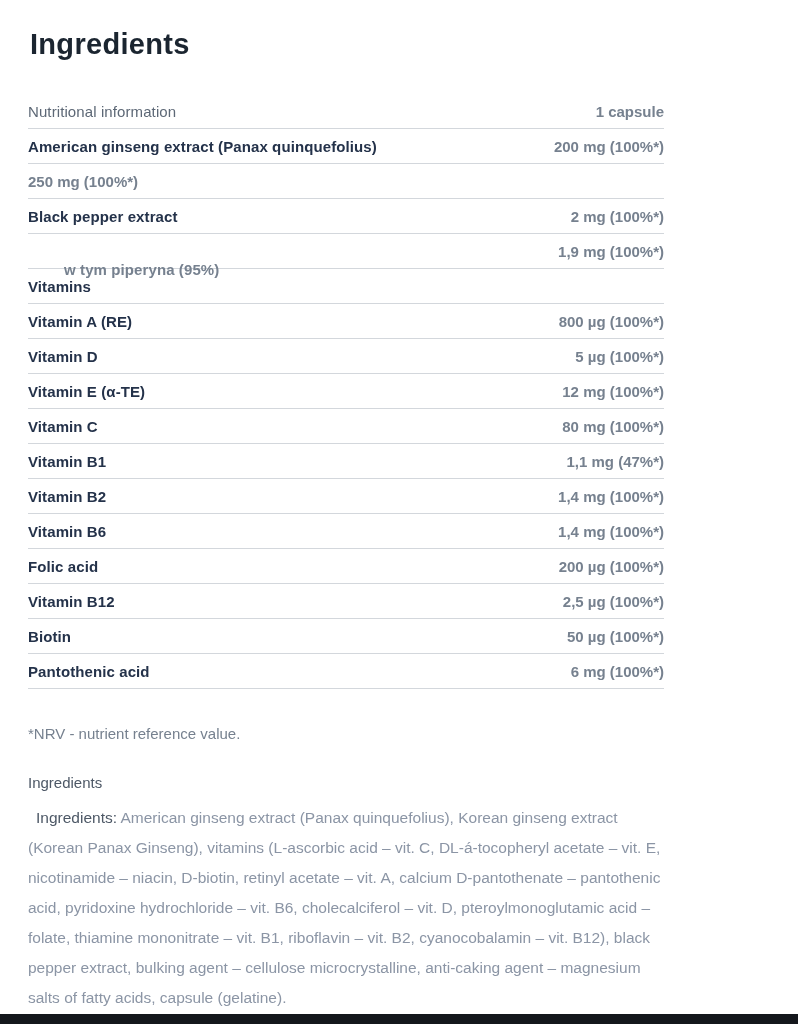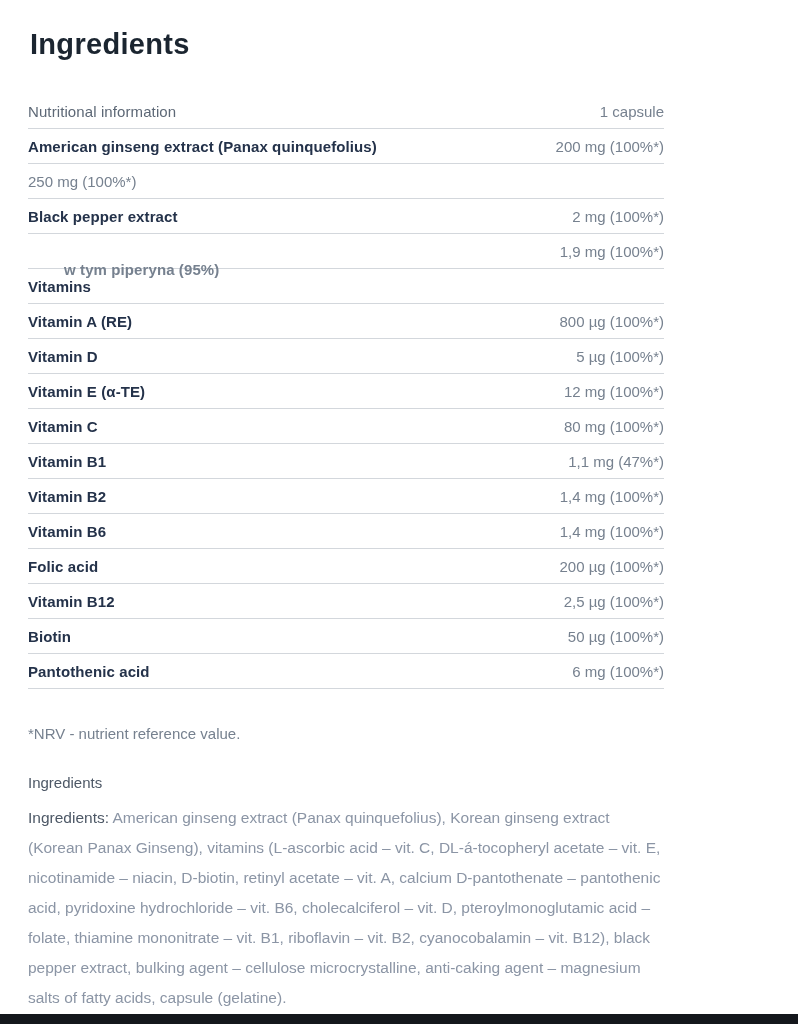--- a/index.html
+++ b/index.html
@@ -29,42 +29,42 @@
   }
   .trow {
     display: flex;
     justify-content: space-between;
     align-items: center;
     height: 35px;
     border-bottom: 1px solid #d3d7dc;
     font-size: 15px;
   }
   .trow .label { color: #24324a; font-weight: 700; letter-spacing: 0.1px; }
-  .trow .value { color: #76818f; font-weight: 400; white-space: nowrap; }
+  .trow .value { color: #76818f; font-weight: 700; white-space: nowrap; }
   .trow.header { border-bottom: 1px solid #d3d7dc; }
   .trow.header .label { color: #5d6876; font-weight: 400; }
   .trow.header .value { color: #76818f; }
   .trow.sub .label { color: #76818f; font-weight: 700; padding-left: 36px; margin-top: 37px; }
   .footnote {
     margin: 36px 0 0 0;
     font-size: 15px;
     color: #76818f;
   }
   .subheading {
     margin: 32px 0 0 0;
     font-size: 15px;
     color: #4d5866;
   }
   .paragraph {
     margin: 12px 0 0 0;
     font-size: 15.5px;
     line-height: 30px;
     color: #8b95a5;
   }
-  .paragraph .para-label { color: #4d5866; }
+  .paragraph .para-label { color: #4d5866; margin-left: 8px; }
   .footer-bar {
     position: absolute;
     left: 0;
     bottom: 0;
     width: 798px;
     height: 10px;
     background: #14171c;
   }
 </style>
 </head>

